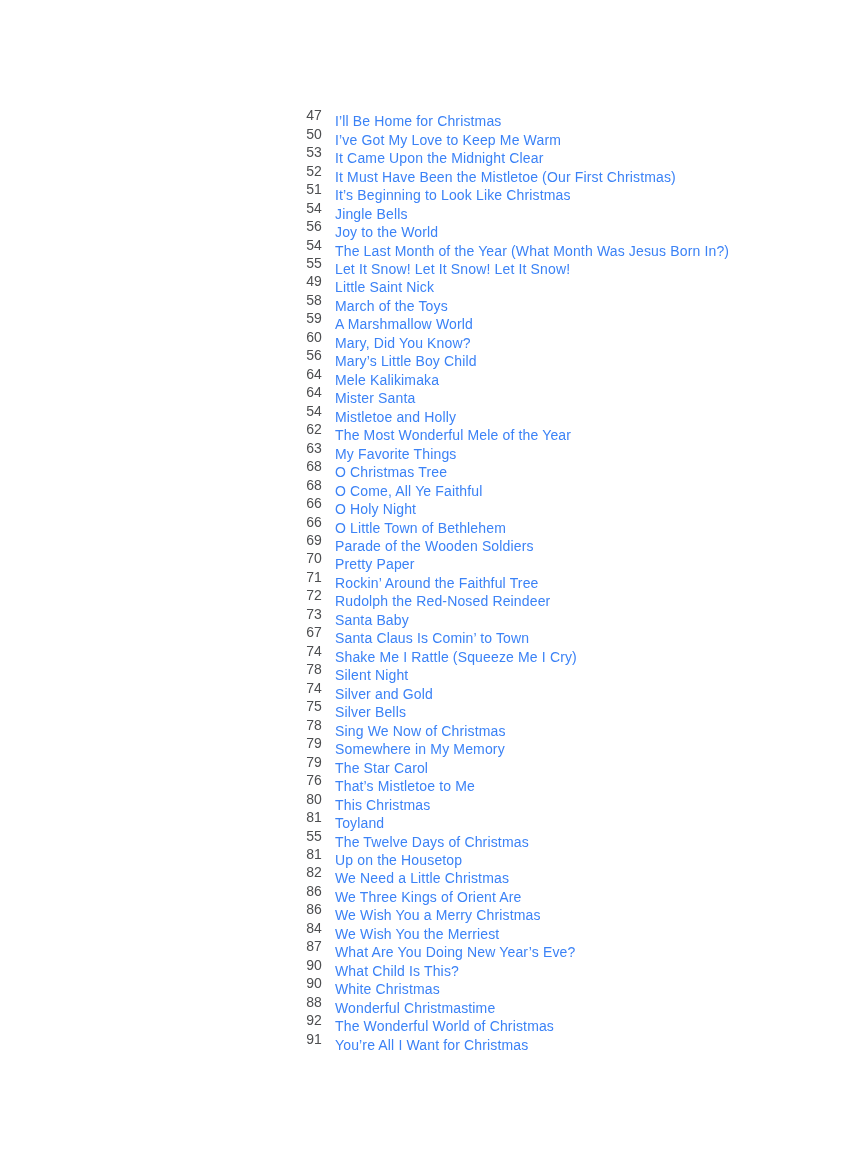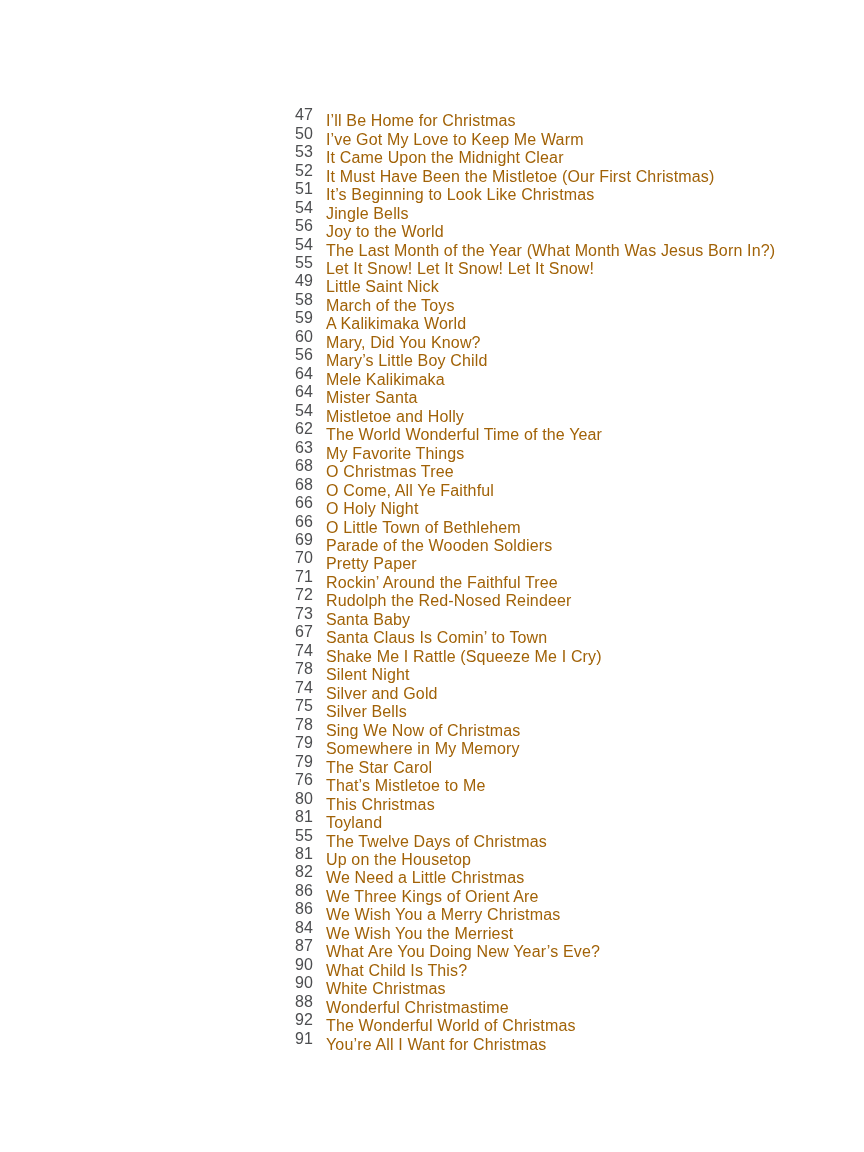--- a/index.html
+++ b/index.html
@@ -14,41 +14,41 @@
     font-family: "Liberation Sans", sans-serif;
     overflow: hidden;
   }
   .page {
     position: absolute;
     inset: 0;
     background: #ffffff;
   }
   .toc {
     position: absolute;
-    left: 283px;
+    left: 292px;
     top: 106px;
-    font-size: 16px;
+    font-size: 14px;
     letter-spacing: 0.15px;
     color: #4d4e50;
   }
   .row {
     display: flex;
     align-items: center;
     height: 18.47px;
     white-space: nowrap;
   }
   .num {
     display: inline-block;
     width: 30px;
     text-align: right;
     margin-right: 13px;
     color: #4d4e50;
   }
   .title {
-    color: #a16207;
+    color: #3b82f6;
     margin-top: 12px;
   }
 </style>
 </head>
 <body>
 
 <div class="page">
   <div class="toc" id="toc">
   <div class="row">
     <span class="num">47</span>
@@ -100,21 +100,21 @@
     <span class="title">Little Saint Nick</span>
   </div>
 
   <div class="row">
     <span class="num">58</span>
     <span class="title">March of the Toys</span>
   </div>
 
   <div class="row">
     <span class="num">59</span>
-    <span class="title">A Kalikimaka World</span>
+    <span class="title">A Marshmallow World</span>
   </div>
 
   <div class="row">
     <span class="num">60</span>
     <span class="title">Mary, Did You Know?</span>
   </div>
 
   <div class="row">
     <span class="num">56</span>
     <span class="title">Mary’s Little Boy Child</span>
@@ -131,21 +131,21 @@
     <span class="title">Mister Santa</span>
   </div>
 
   <div class="row">
     <span class="num">54</span>
     <span class="title">Mistletoe and Holly</span>
   </div>
 
   <div class="row">
     <span class="num">62</span>
-    <span class="title">The World Wonderful Time of the Year</span>
+    <span class="title">The Most Wonderful Mele of the Year</span>
   </div>
 
   <div class="row">
     <span class="num">63</span>
     <span class="title">My Favorite Things</span>
   </div>
 
   <div class="row">
     <span class="num">68</span>
     <span class="title">O Christmas Tree</span>

